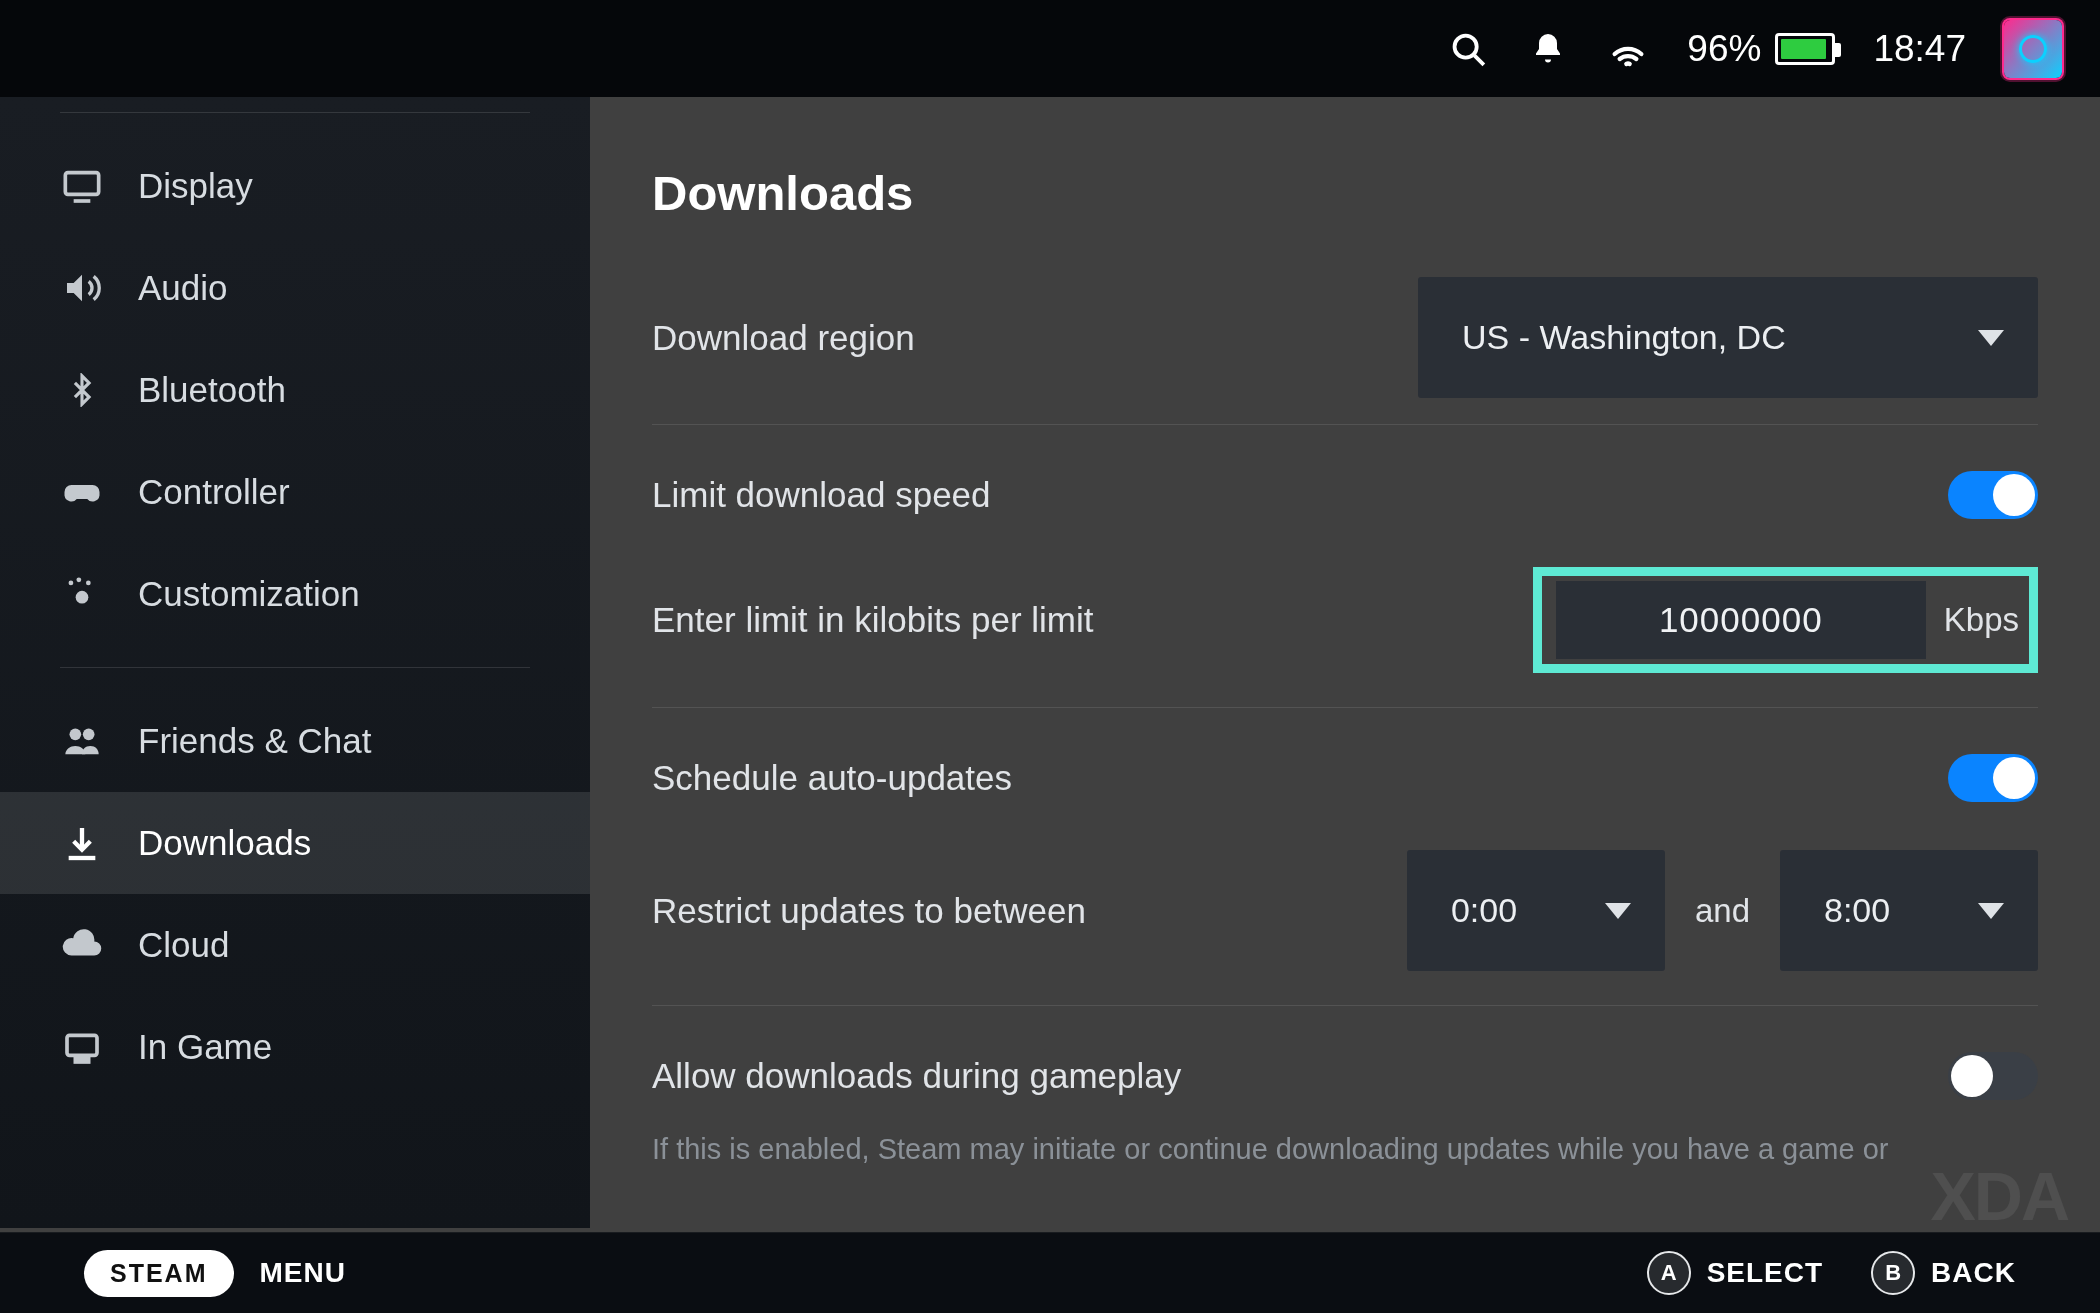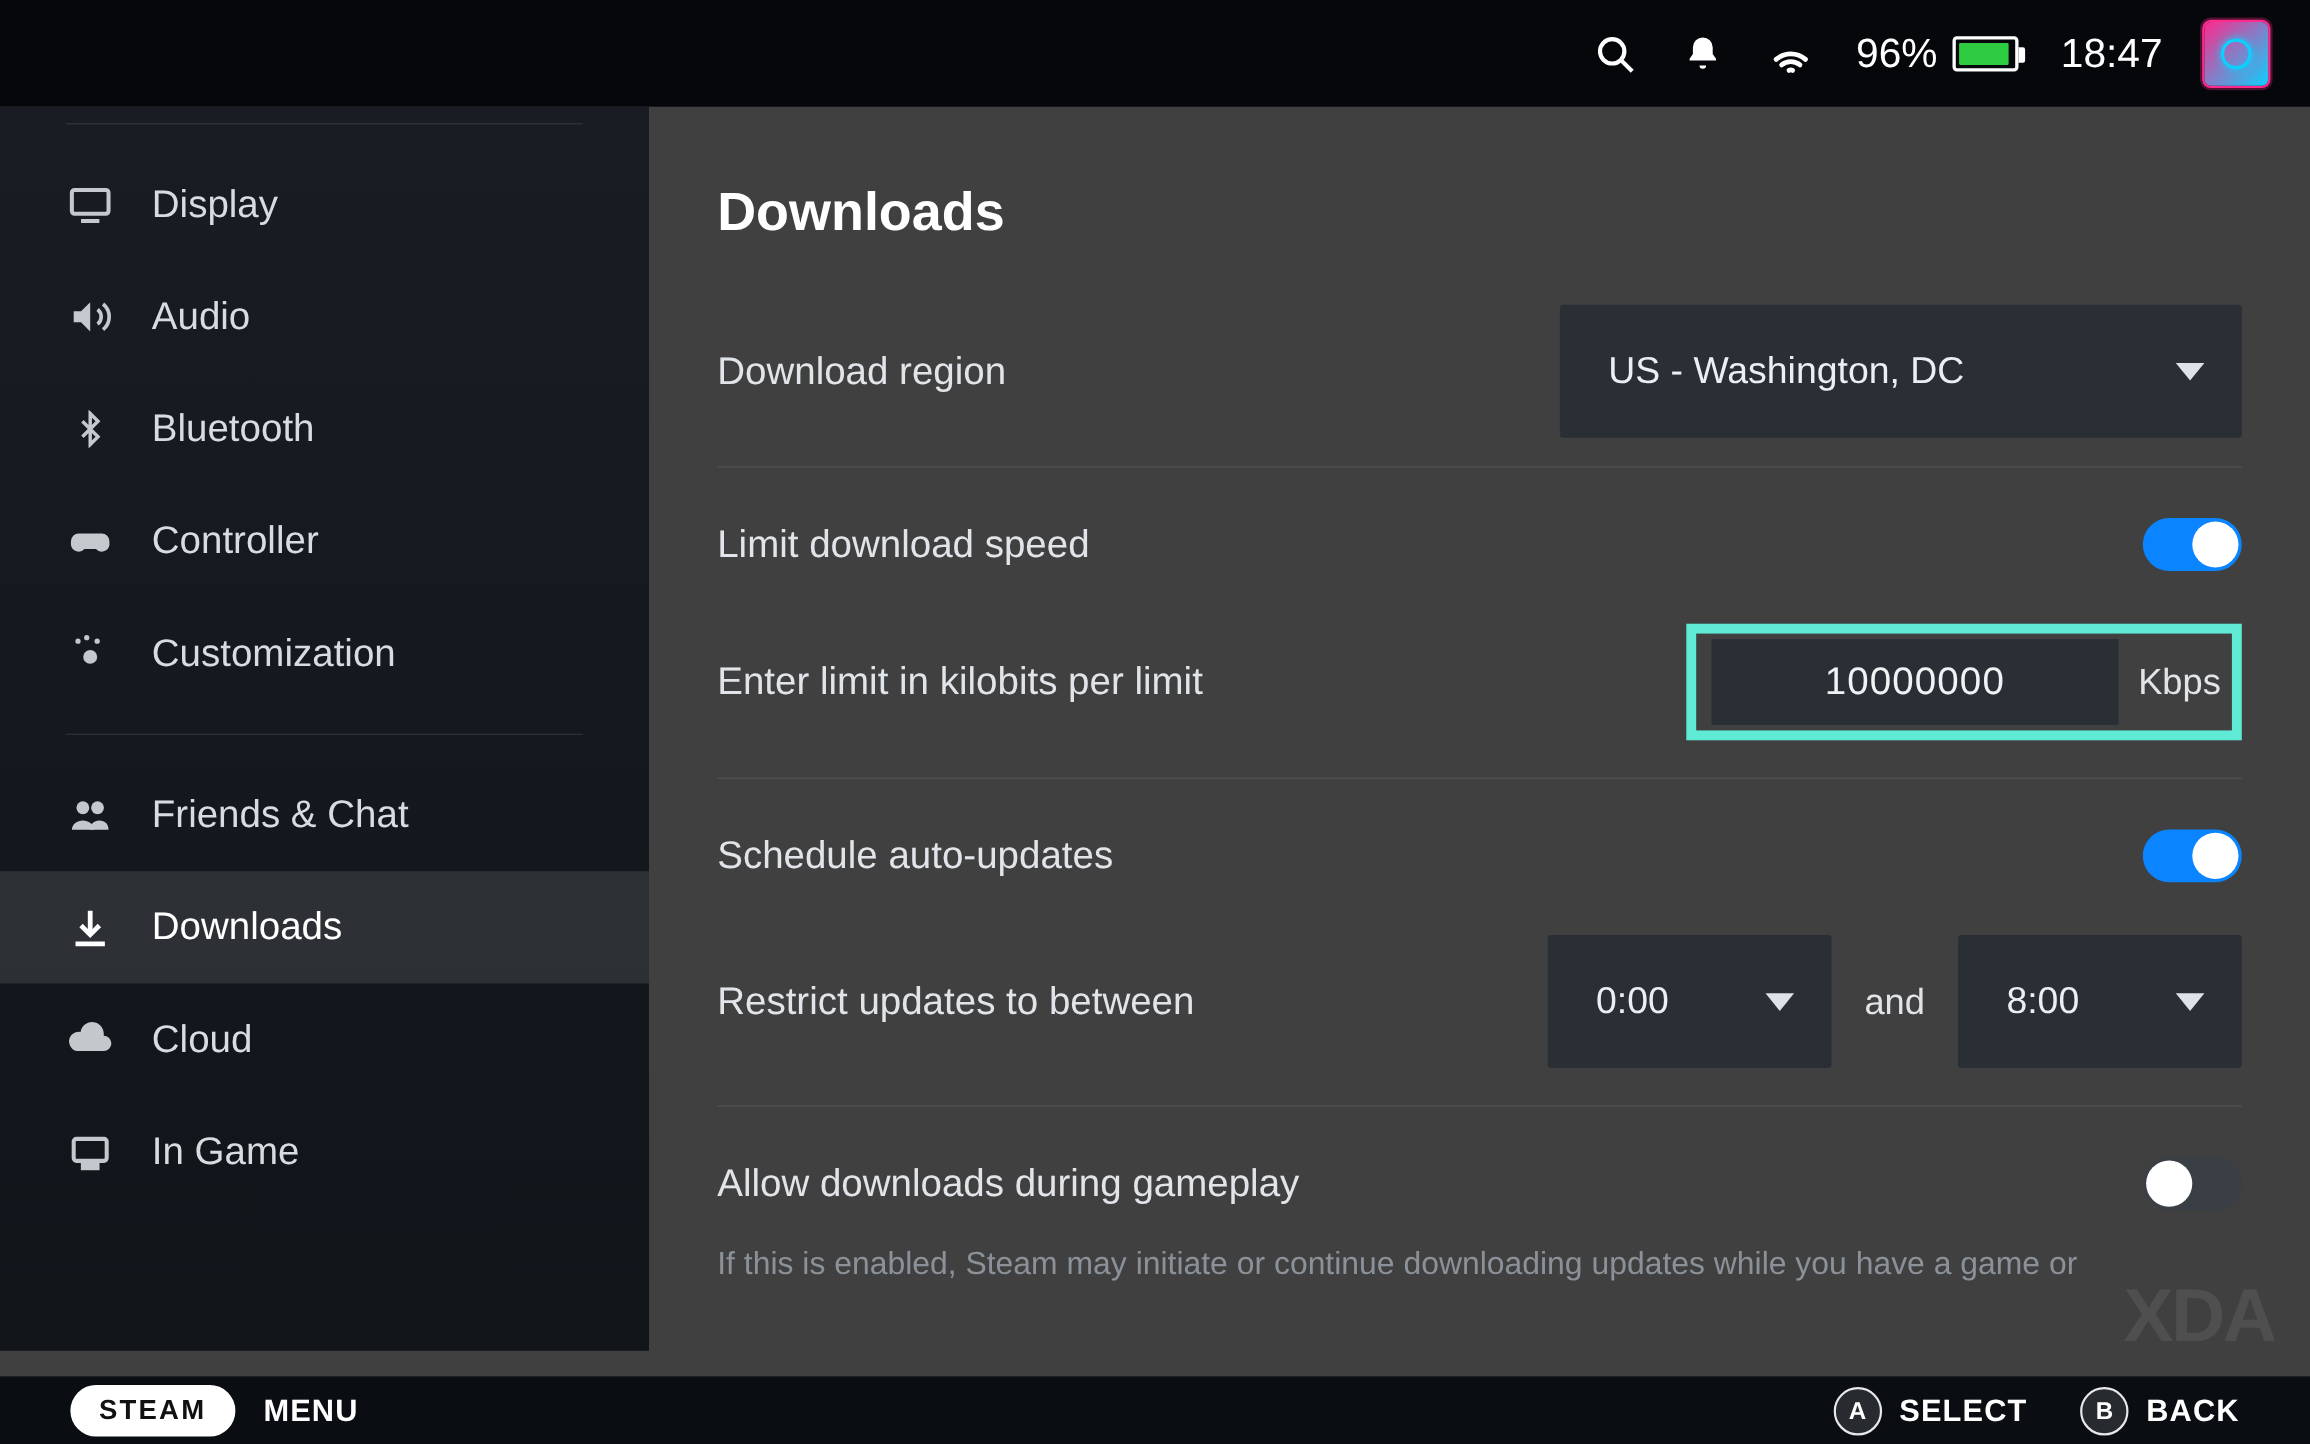--- a/index.html
+++ b/index.html
@@ -41,21 +41,21 @@
 .toggle .knob { position:absolute; top:3px; left:3px; width:42px; height:42px; border-radius:50%; background:#fff; transition:left .15s; }
 .toggle.on { background:#0a84ff; }
 .toggle.on .knob { left:45px; }
 .input-box { width:370px; height:78px; background:#2a2f36; display:flex; align-items:center; justify-content:center; font-size:35px; color:#f0f2f4; letter-spacing:1px; }
 .unit { font-size:33px; color:#e1e4e8; }
 .highlight-box { border:9px solid #5eead4; padding:5px 10px 5px 14px; display:flex; align-items:center; gap:18px; }
 
 .time-group { display:flex; align-items:center; gap:30px; }
 .and-lbl { font-size:33px; color:#e1e4e8; }
 
-.footer { position:absolute; left:0; right:0; bottom:0; height:62px; background:#0a0d12; border-top:1px solid rgba(255,255,255,.06); display:flex; align-items:center; justify-content:space-between; padding:0 64px; }
+.footer { position:absolute; left:0; right:0; bottom:0; height:81px; background:#0a0d12; border-top:1px solid rgba(255,255,255,.06); display:flex; align-items:center; justify-content:space-between; padding:0 84px; }
 .footer-left { display:flex; align-items:center; gap:26px; }
 .steam-pill { background:#fff; color:#111; font-size:25px; font-weight:800; letter-spacing:2px; padding:9px 26px; border-radius:999px; }
 .menu-lbl { font-size:28px; font-weight:700; letter-spacing:1px; color:#fff; }
 .footer-right { display:flex; align-items:center; gap:48px; }
 .btn-hint { display:flex; align-items:center; gap:16px; }
 .btn-circle { width:44px; height:44px; border-radius:50%; background:rgba(255,255,255,.12); border:2px solid #e6e8ea; display:flex; align-items:center; justify-content:center; font-size:22px; font-weight:800; color:#fff; }
 .btn-lbl { font-size:28px; font-weight:700; letter-spacing:1px; color:#fff; }
 
 .watermark { position:absolute; right:32px; bottom:78px; font-size:68px; font-weight:800; letter-spacing:-2px; color:rgba(255,255,255,.08); pointer-events:none; }
 

